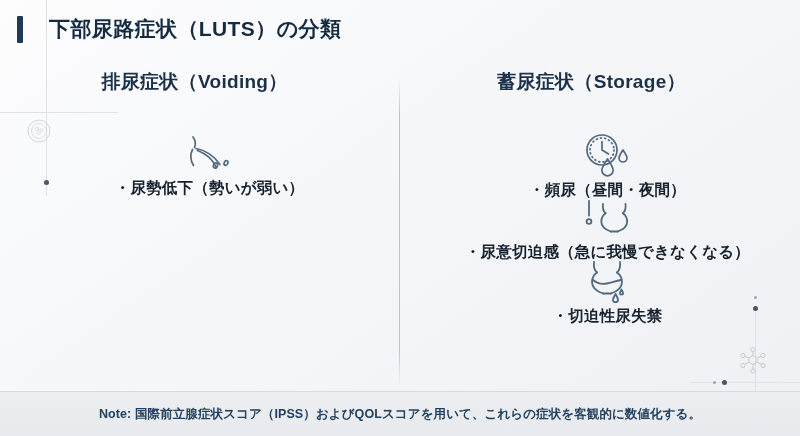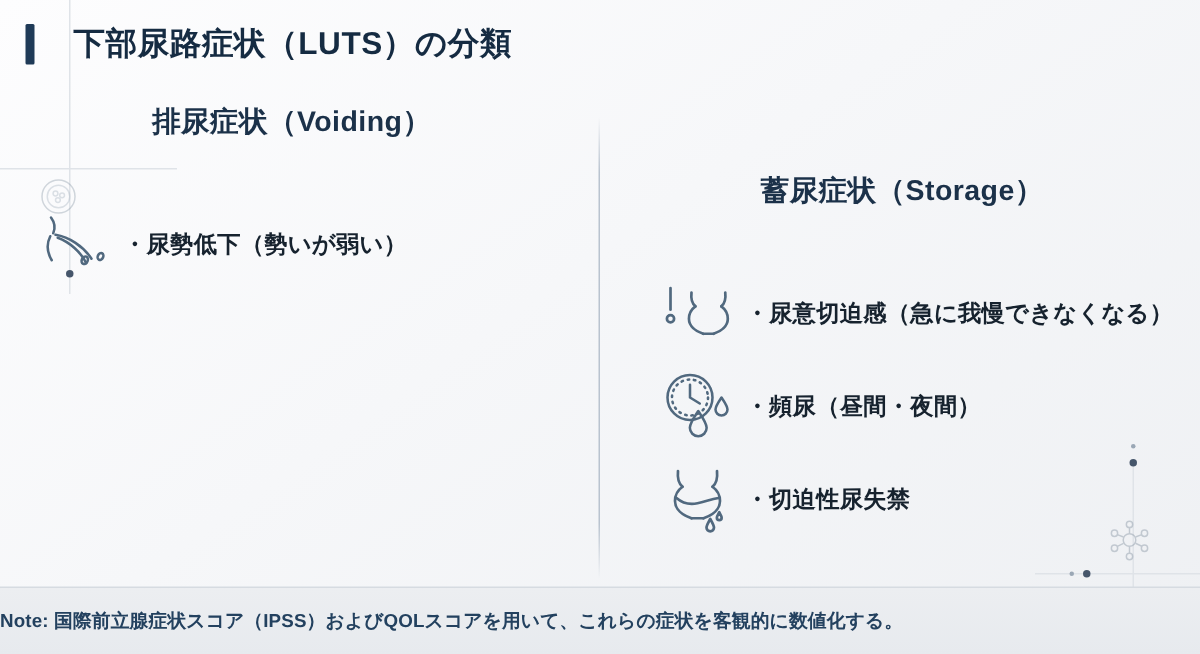--- a/index.html
+++ b/index.html
@@ -78,21 +78,21 @@
     top: 72px;
     width: 800px;
     height: 320px;
     display: flex;
   }
   .column {
     position: relative;
     box-sizing: border-box;
   }
   #col-voiding { width: 399px; padding-left: 20px; }
-  #col-storage { width: 401px; padding-left: 36px; margin-top: 46px; }
+  #col-storage { width: 401px; padding-left: 16px; }
 
   #divider {
     position: absolute;
     left: 399px;
     top: 78px;
     width: 1px;
     height: 308px;
     background: linear-gradient(to bottom, rgba(186,196,208,0) 0%, #b9c3cf 12%, #b9c3cf 88%, rgba(186,196,208,0) 100%);
   }
 
@@ -114,20 +114,21 @@
   .sym-list {
     list-style: none;
     margin: 0;
     padding: 0;
     margin-top: 34px;
   }
   .sym-item {
     display: flex;
     align-items: center;
     height: 62px;
+    flex-direction: column;
   }
   .sym-icon {
     width: 62px;
     min-width: 62px;
     height: 58px;
     display: flex;
     align-items: center;
     justify-content: center;
     color: #51697f;
   }
@@ -143,21 +144,21 @@
   #footer {
     position: absolute;
     left: 0;
     bottom: 0;
     width: 800px;
     height: 44px;
     background: linear-gradient(to bottom, #eceef1 0%, #e7eaee 100%);
     border-top: 1px solid #d6dbe1;
     display: flex;
     align-items: center;
-    justify-content: flex-start;
+    justify-content: center;
   }
   #footer-note {
     font-size: 12.5px;
     color: #23415f;
     font-weight: bold;
     letter-spacing: .1px;
     white-space: nowrap;
   }
 </style>
 </head>
@@ -231,44 +232,44 @@
       </ul>
     </div>
 
     <div class="column" id="col-storage">
       <div class="col-head">蓄尿症状（Storage）</div>
 
       <ul class="sym-list">
 
         <li class="sym-item">
           <span class="sym-icon">
+            <svg width="52" height="48" viewBox="0 0 52 48" fill="none" stroke="currentColor" stroke-width="1.7" stroke-linecap="round" stroke-linejoin="round">
+              <circle cx="20" cy="18" r="15"></circle>
+              <circle cx="20" cy="18" r="12" stroke-dasharray="1 3.2"></circle>
+              <path d="M20 9.5V18l6.5 4"></path>
+              <path d="M41 18c-2.3 3.4-4 5.8-4 8a4 4 0 008 0c0-2.2-1.7-4.6-4-8z"></path>
+              <path d="M25.5 27c-3.2 4.8-5.6 8.2-5.6 11.2a5.6 5.6 0 0011.2 0c0-3-2.4-6.4-5.6-11.2z"></path>
+            </svg>
+          </span>
+          <span class="sym-label">・頻尿（昼間・夜間）</span>
+        </li>
+
+        <li class="sym-item">
+          <span class="sym-icon">
             <svg width="52" height="48" viewBox="0 0 52 48" fill="none" stroke="currentColor" stroke-width="1.8" stroke-linecap="round" stroke-linejoin="round">
               <path d="M7 7v14.5"></path>
               <circle cx="7" cy="27.5" r="2.4"></circle>
               <path d="M21 10c-.5 4.3.4 7.4 2.6 9.2"></path>
               <path d="M43.5 10c.5 4.3-.4 7.4-2.6 9.2"></path>
               <path d="M23.6 19.2c-3 2.2-4.3 5.3-4.3 8.3 0 4.8 4.3 8.3 9.5 10"></path>
               <path d="M40.9 19.2c3 2.2 4.3 5.3 4.3 8.3 0 4.8-4.3 8.3-9.5 10"></path>
               <path d="M28.8 37.5h6.9"></path>
             </svg>
           </span>
           <span class="sym-label">・尿意切迫感（急に我慢できなくなる）</span>
-        </li>
-
-        <li class="sym-item">
-          <span class="sym-icon">
-            <svg width="52" height="48" viewBox="0 0 52 48" fill="none" stroke="currentColor" stroke-width="1.7" stroke-linecap="round" stroke-linejoin="round">
-              <circle cx="20" cy="18" r="15"></circle>
-              <circle cx="20" cy="18" r="12" stroke-dasharray="1 3.2"></circle>
-              <path d="M20 9.5V18l6.5 4"></path>
-              <path d="M41 18c-2.3 3.4-4 5.8-4 8a4 4 0 008 0c0-2.2-1.7-4.6-4-8z"></path>
-              <path d="M25.5 27c-3.2 4.8-5.6 8.2-5.6 11.2a5.6 5.6 0 0011.2 0c0-3-2.4-6.4-5.6-11.2z"></path>
-            </svg>
-          </span>
-          <span class="sym-label">・頻尿（昼間・夜間）</span>
         </li>
 
         <li class="sym-item">
           <span class="sym-icon">
             <svg width="52" height="50" viewBox="0 0 52 50" fill="none" stroke="currentColor" stroke-width="1.8" stroke-linecap="round" stroke-linejoin="round">
               <path d="M12 6c-.5 5 .5 8.5 3 10.5"></path>
               <path d="M38 6c.5 5-.5 8.5-3 10.5"></path>
               <path d="M15 16.5c-3.5 2.5-5 6-5 9.5 0 5.5 5 9.5 11 11.5"></path>
               <path d="M35 16.5c3.5 2.5 5 6 5 9.5 0 5.5-5 9.5-11 11.5"></path>
               <path d="M21 37.5h8"></path>

